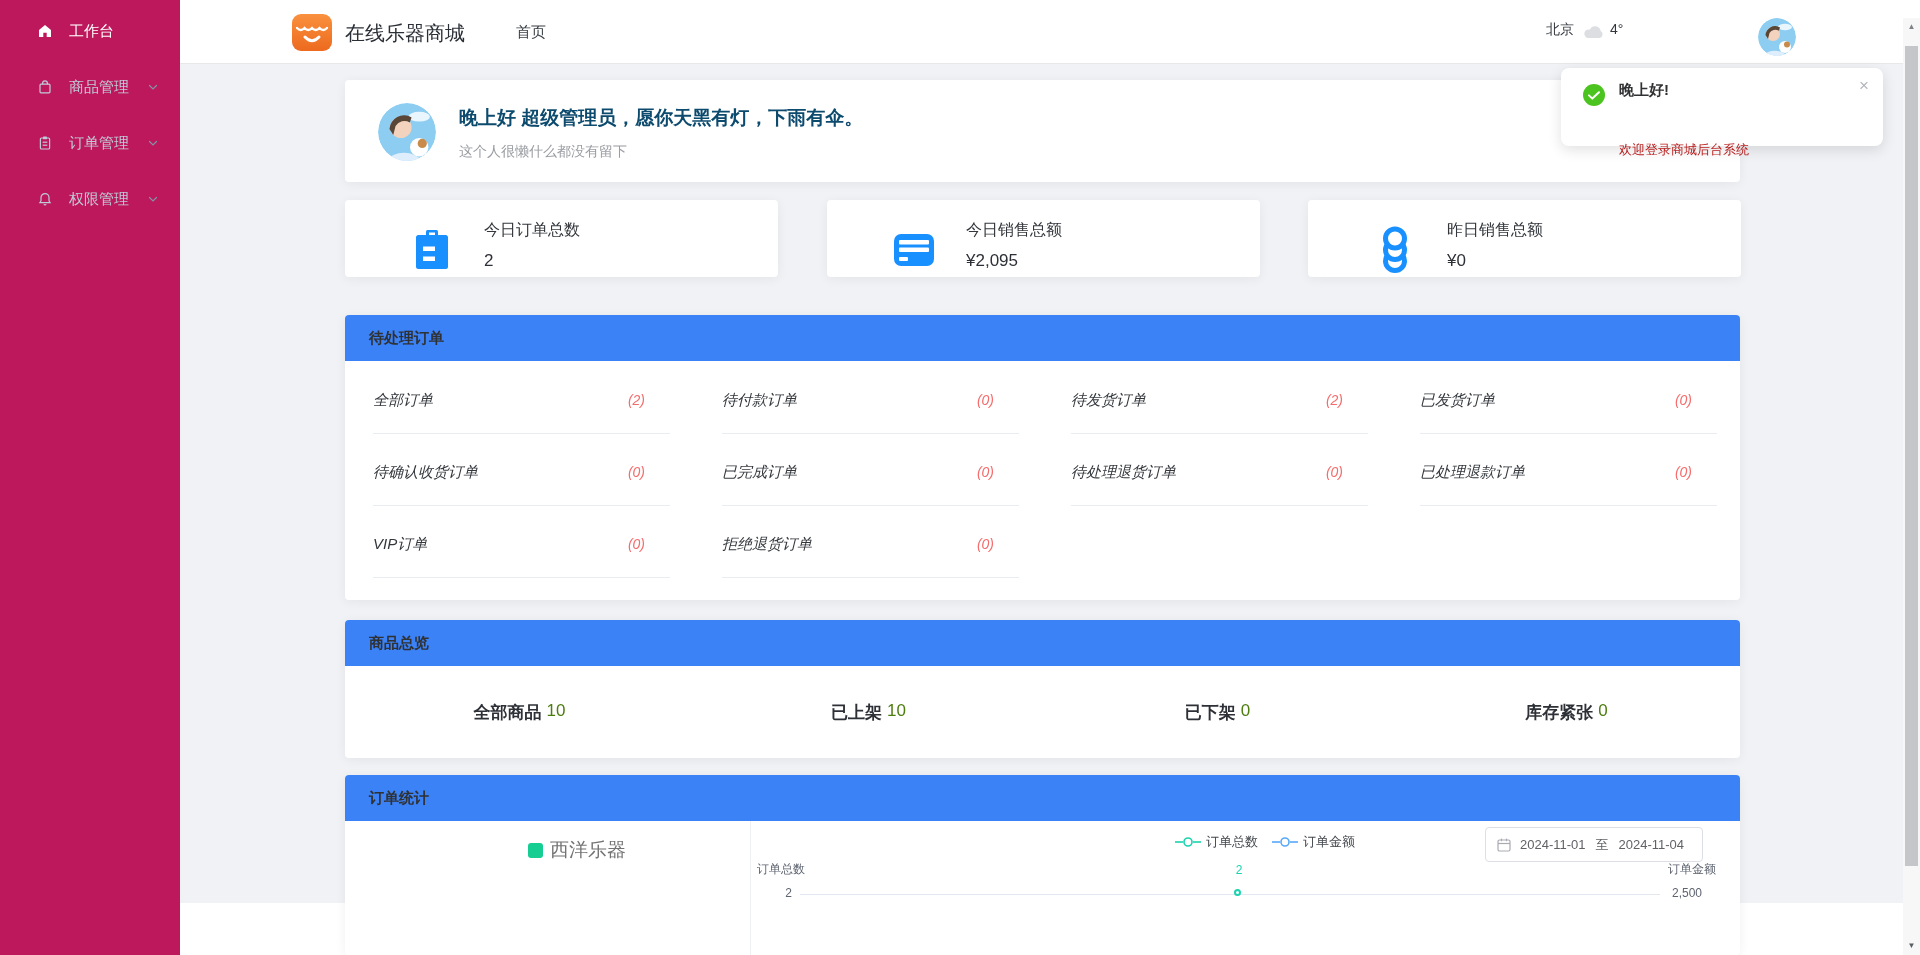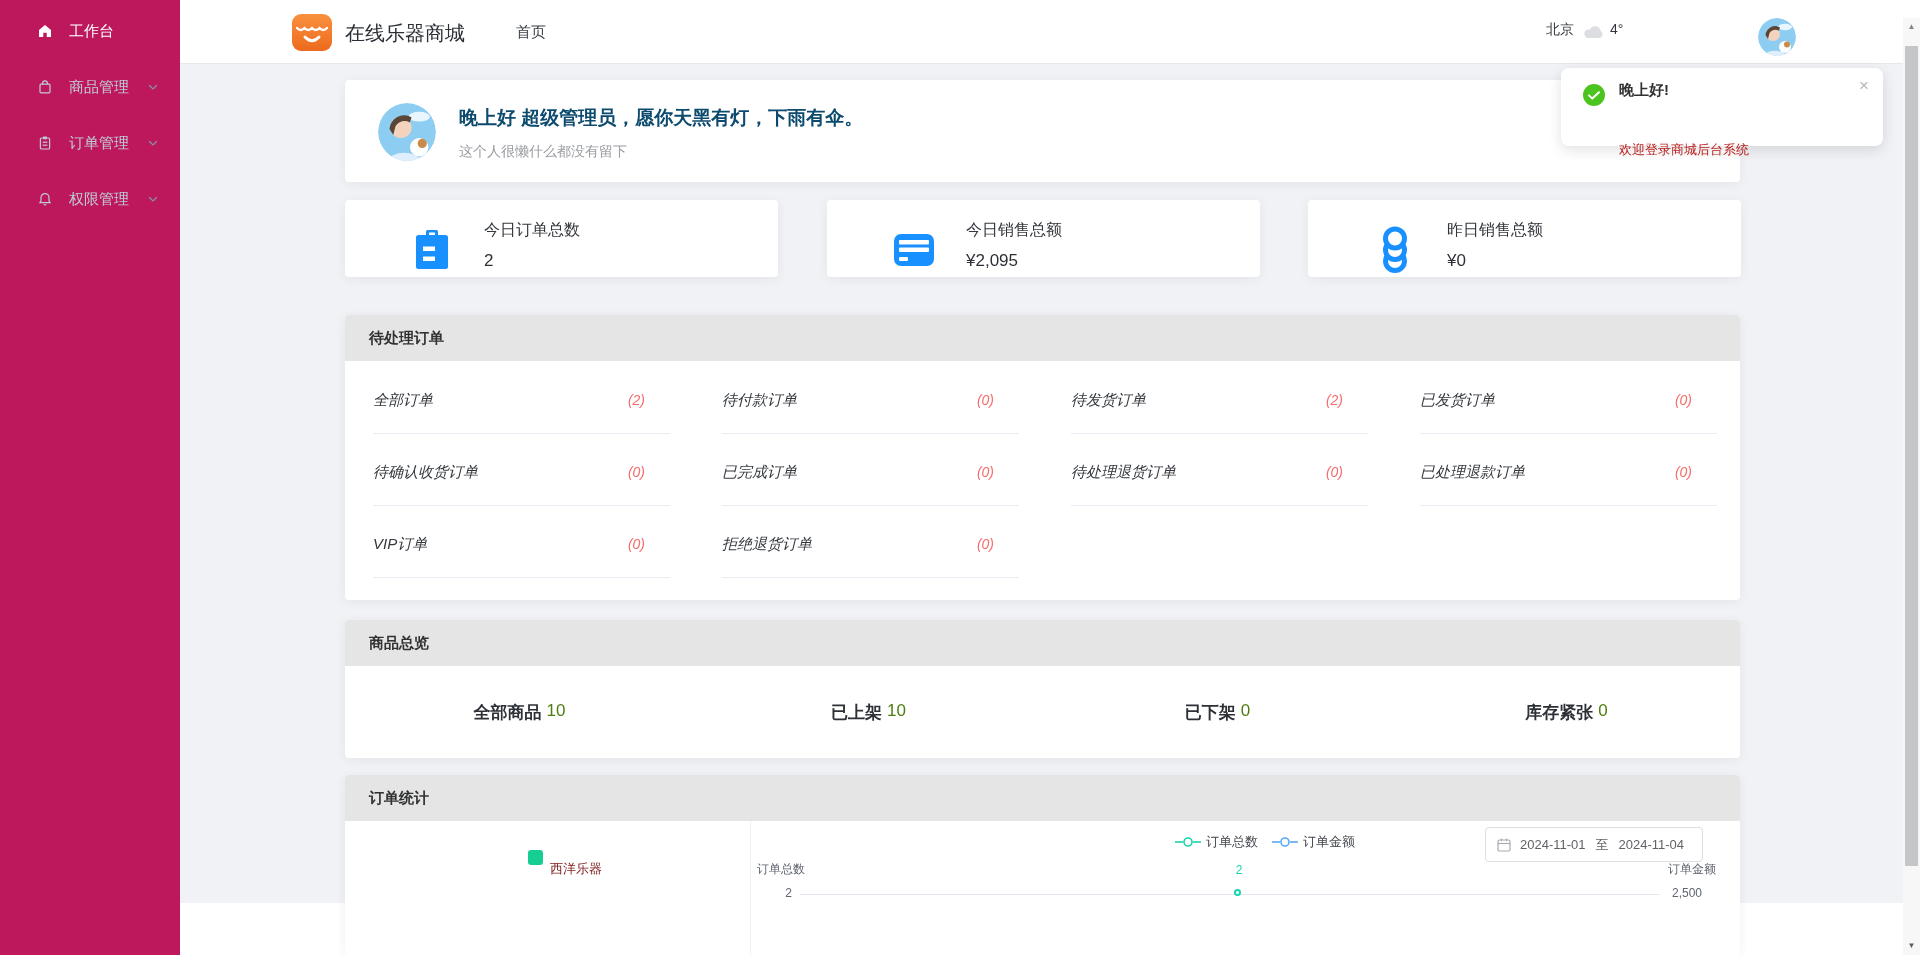--- a/index.html
+++ b/index.html
@@ -27,21 +27,21 @@
   .content-bg { position:absolute; left:180px; top:64px; width:1723px; height:839px; background:#f0f2f5; z-index:0; }
   .bottom-strip { position:absolute; left:180px; top:903px; width:1723px; height:52px; background:#ffffff; z-index:0; }
 
   
   .scrollbar { position:absolute; left:1903px; top:18px; width:17px; height:937px; background:#f7f7f8; z-index:6; }
   .sb-arrow { position:absolute; left:0; width:17px; height:14px; text-align:center; font-size:8px; color:#7f8287; line-height:14px; cursor:pointer; }
   .sb-thumb { position:absolute; left:2px; top:28px; width:13px; height:820px; background:#c4c6c9; cursor:pointer; }
 
   
   .card { position:absolute; background:#fff; border-radius:4px; box-shadow:0 2px 12px rgba(0,0,0,.06); z-index:1; }
-  .card-head { height:46px; background:#e5e5e5; border-radius:4px 4px 0 0; display:flex; align-items:center; padding-left:24px; font-size:15px; font-weight:bold; color:#303133; }
+  .card-head { height:46px; background:#3b82f6; border-radius:4px 4px 0 0; display:flex; align-items:center; padding-left:24px; font-size:15px; font-weight:bold; color:#303133; }
 
   
   .toast { position:absolute; left:1561px; top:68px; width:322px; height:78px; background:#fff; border-radius:8px;
     box-shadow:0 4px 14px rgba(0,0,0,.12); z-index:9; }
   .toast-check { position:absolute; left:22px; top:16px; }
   .toast-title { position:absolute; left:58px; top:13px; font-size:15px; font-weight:bold; color:#303133; }
   .toast-msg { position:absolute; left:58px; top:41px; font-size:13px; color:#b91c1c;margin-top:32px; }
   .toast-close { position:absolute; right:14px; top:8px; font-size:17px; color:#b3b6bb; cursor:pointer; }
 
   
@@ -68,21 +68,21 @@
   .ov-body { position:absolute; top:46px; left:0; width:1395px; height:92px; display:grid; grid-template-columns:repeat(4,349px); align-items:center; }
   .ov-item { display:flex; justify-content:center; align-items:flex-start; gap:5px; }
   .ov-label { font-size:17px; font-weight:bold; color:#2d3036; }
   .ov-value { font-size:17px; color:#4d7c0f; }
 
   
   .orderstats { left:345px; top:775px; width:1395px; height:180px; }
   .os-divider { position:absolute; left:405px; top:46px; bottom:0; width:1px; background:#eef0f4; }
   .cat-legend { position:absolute; left:183px; top:62px; display:flex; align-items:center; gap:7px; cursor:pointer; }
   .cat-swatch { width:15px; height:15px; border-radius:3px; background:#17ce92; }
-  .cat-label { font-size:13px; color:#7f1d1d;margin-top:23px; }
+  .cat-label { font-size:19px; color:#737373; }
   .series-legend { position:absolute; left:830px; top:58px; display:flex; align-items:center; gap:14px; }
   .sl-item { display:flex; align-items:center; gap:5px; cursor:pointer; }
   .sl-label { font-size:13px; color:#43474d; }
   .datepicker { position:absolute; left:1140px; top:52px; width:218px; height:35px; border:1px solid #dcdfe6; border-radius:4px; background:#fff; display:flex; align-items:center; padding:0 10px; }
   .dp-input { font-size:13px; color:#606266; flex:1; text-align:center; cursor:text; }
   .dp-sep { font-size:13px; color:#606266; padding:0 2px; }
   .axis-title { position:absolute; font-size:12px; color:#5e6470; }
   .axis-tick { position:absolute; font-size:12px; color:#5e6470; }
   .gridline { position:absolute; left:455px; top:119px; width:860px; height:1px; background:#e2e7f0; }
   .chart-point { position:absolute; left:889px; top:114px; width:7px; height:7px; border:2px solid #19d4ae; border-radius:50%; background:#fff; }

